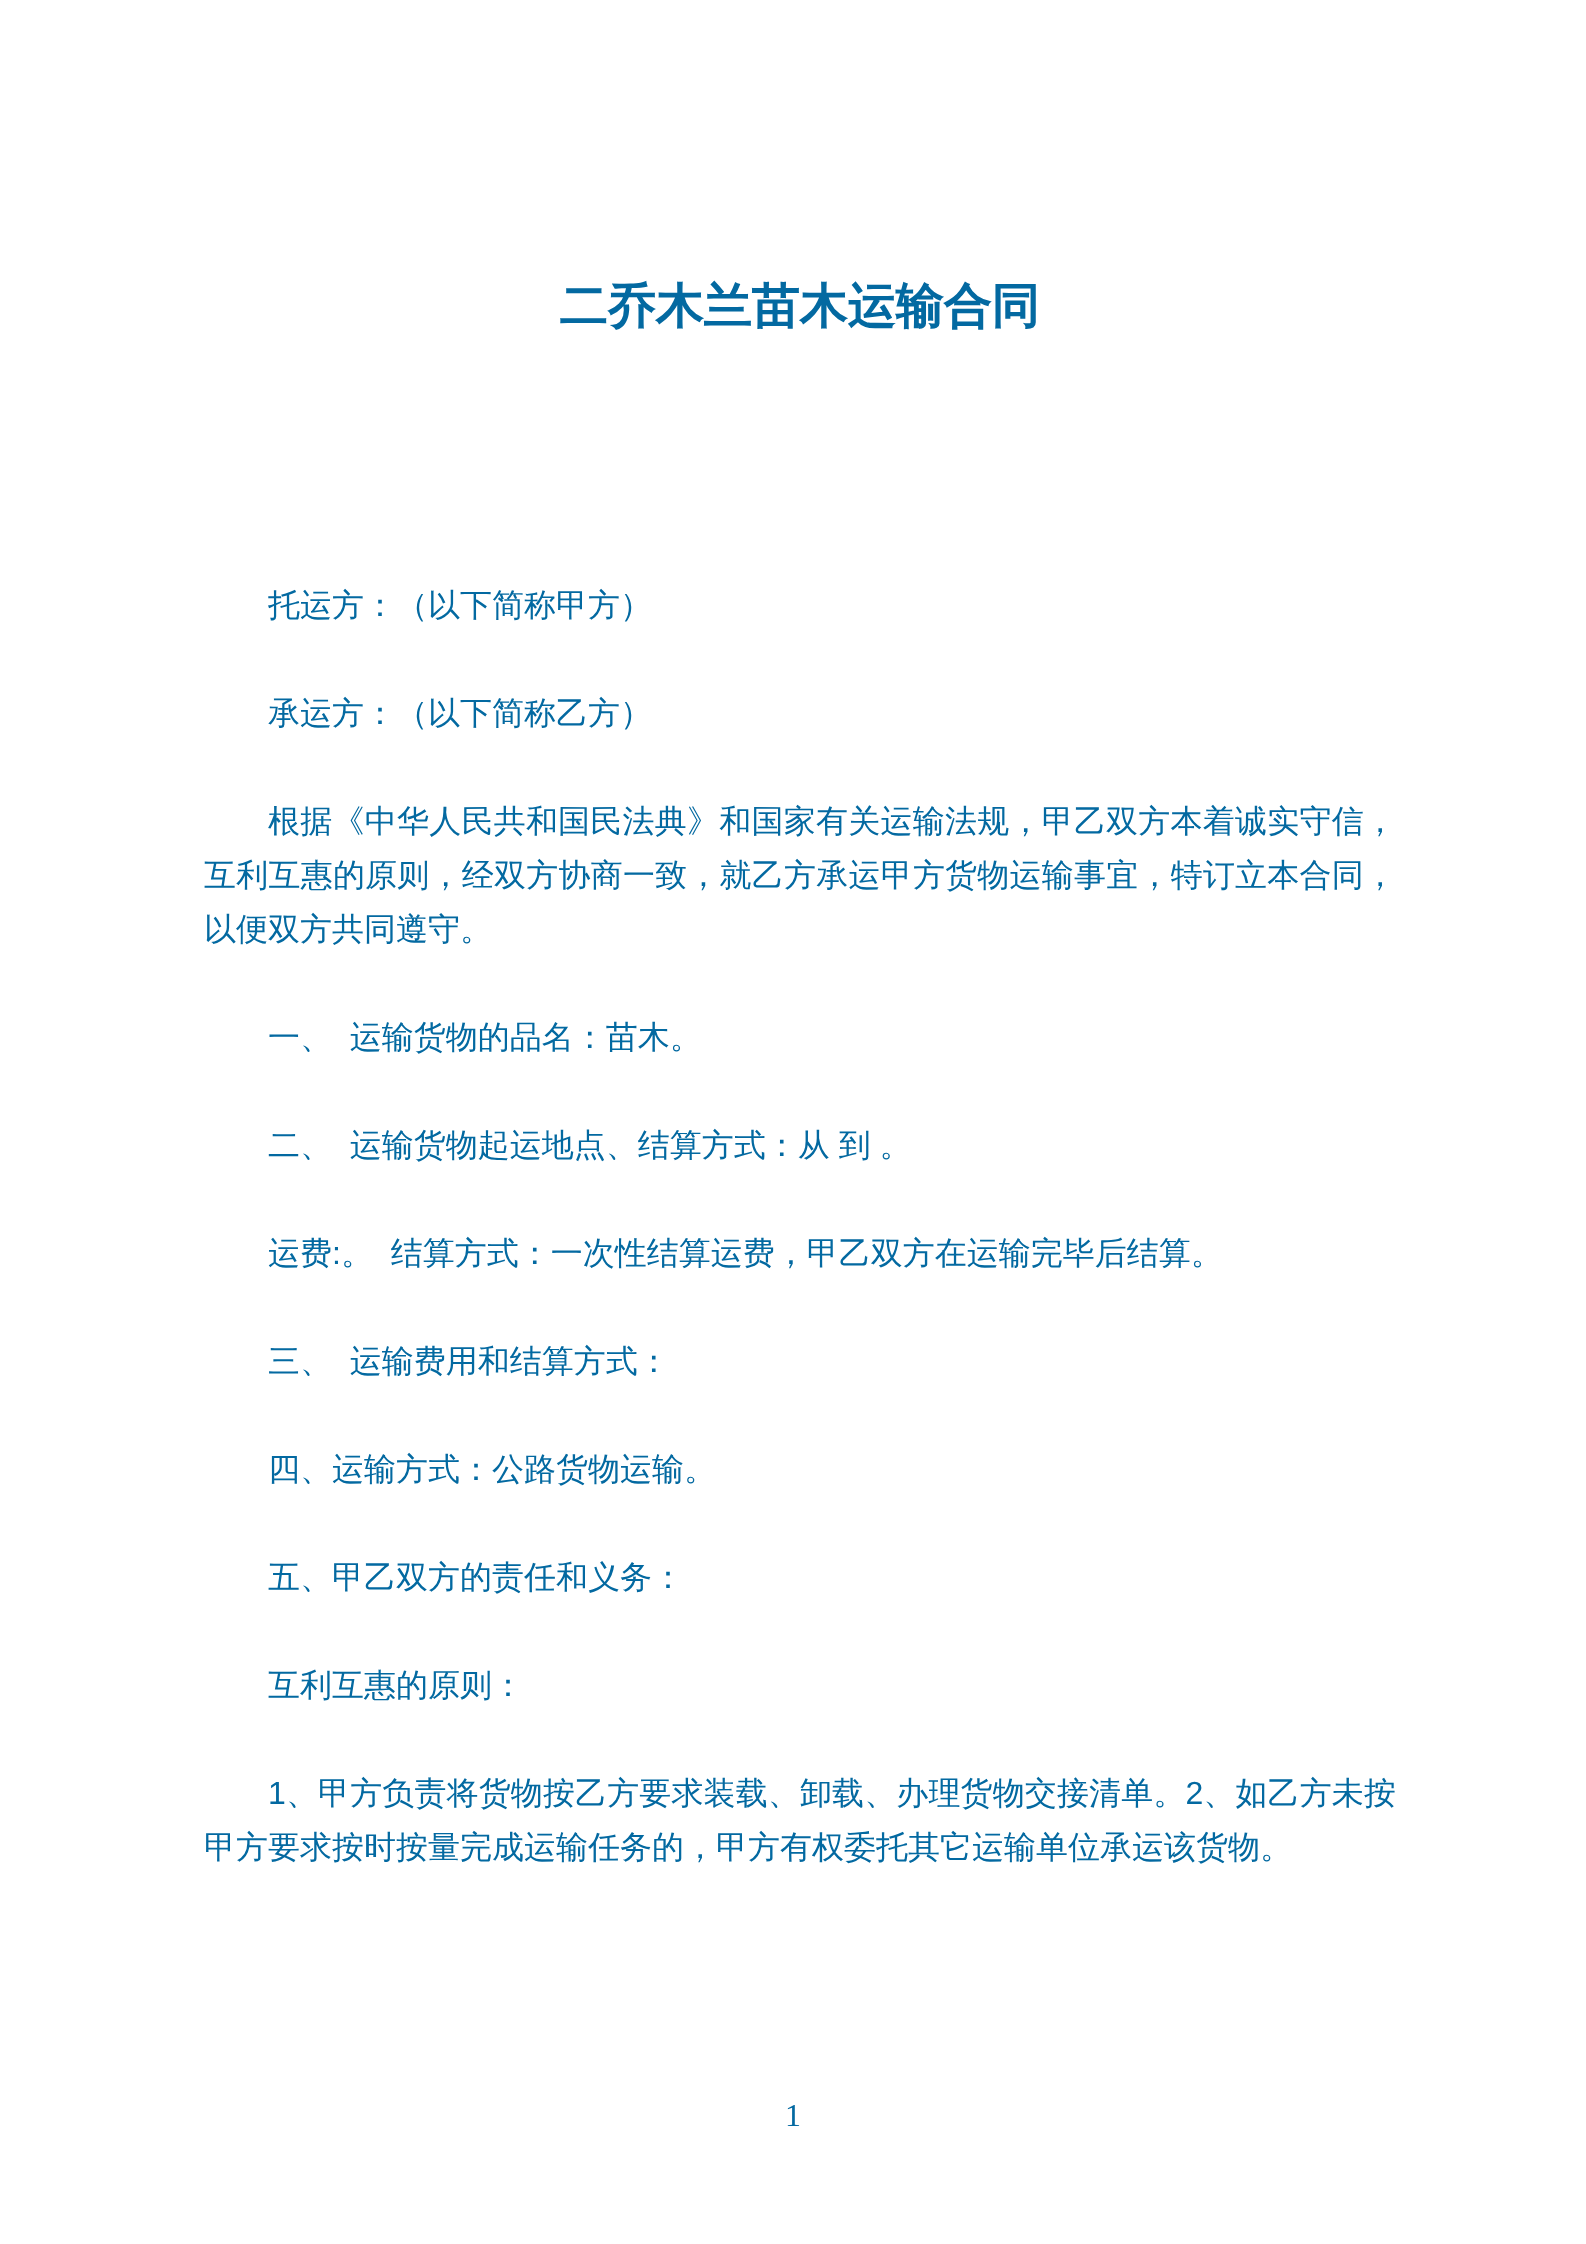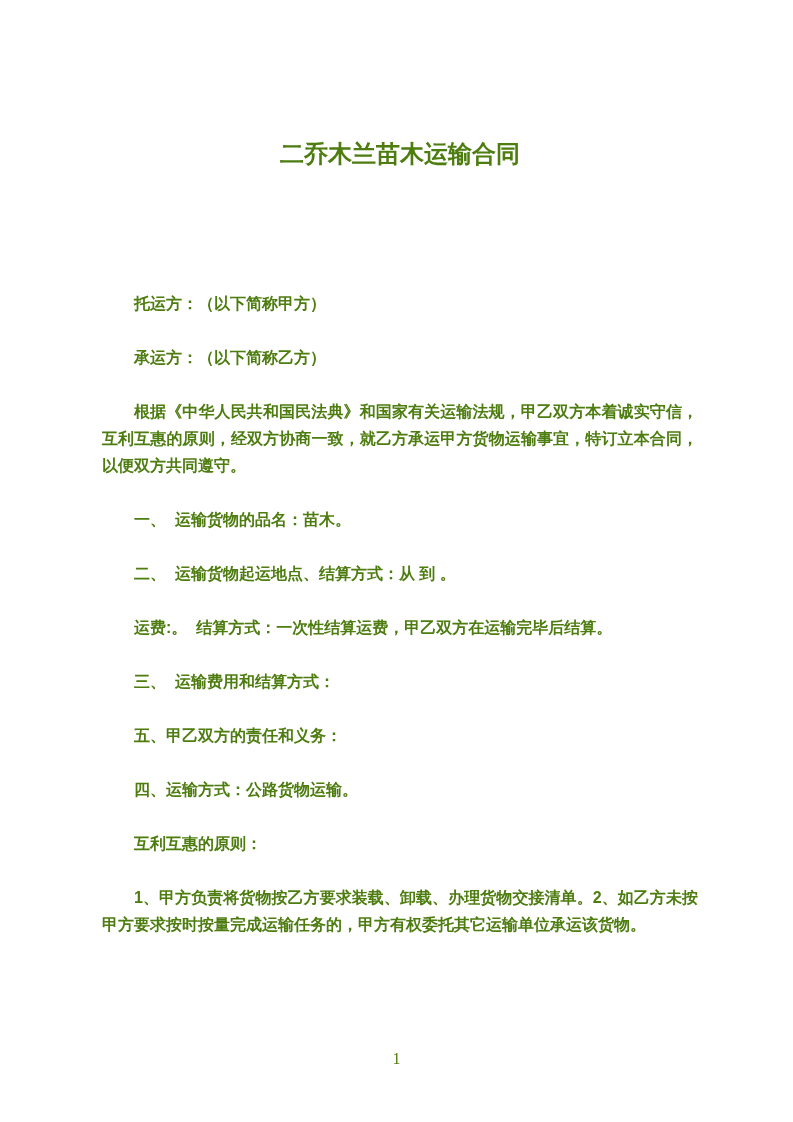--- a/index.html
+++ b/index.html
@@ -5,21 +5,21 @@
     html, body {
       margin: 0;
       padding: 0;
       background: #ffffff;
     }
     .page {
       position: relative;
       width: 793px;
       height: 1122px;
       background: #ffffff;
-      color: #4d7c0f;
+      color: #0369a1;
       font-family: "Liberation Sans", sans-serif;
       overflow: hidden;
     }
     .content {
       position: absolute;
       left: 102px;
       top: 0;
       width: 596px;
       padding-top: 137px;
       box-sizing: content-box;
@@ -28,21 +28,21 @@
       margin: 0 0 120px 0;
       font-size: 24px;
       font-weight: bold;
       line-height: 33px;
       text-align: center;
       white-space: pre-wrap;
     }
     .para {
       margin: 0 0 27px 0;
       font-size: 16px;
-      font-weight: bold;
+      font-weight: normal;
       line-height: 27px;
       text-indent: 32px;
       text-align: justify;
       white-space: pre-wrap;
       word-break: break-all;
     }
     .page-number {
       position: absolute;
       top: 1048px;
       left: 0;
@@ -68,23 +68,23 @@
     <p class="para">根据《中华人民共和国民法典》和国家有关运输法规，甲乙双方本着诚实守信，互利互惠的原则，经双方协商一致，就乙方承运甲方货物运输事宜，特订立本合同，以便双方共同遵守。</p>
 
     <p class="para">一、  运输货物的品名：苗木。</p>
 
     <p class="para">二、  运输货物起运地点、结算方式：从 到 。</p>
 
     <p class="para">运费:。  结算方式：一次性结算运费，甲乙双方在运输完毕后结算。</p>
 
     <p class="para">三、  运输费用和结算方式：</p>
 
+    <p class="para">四、运输方式：公路货物运输。</p>
+
     <p class="para">五、甲乙双方的责任和义务：</p>
-
-    <p class="para">四、运输方式：公路货物运输。</p>
 
     <p class="para">互利互惠的原则：</p>
 
     <p class="para">1、甲方负责将货物按乙方要求装载、卸载、办理货物交接清单。2、如乙方未按甲方要求按时按量完成运输任务的，甲方有权委托其它运输单位承运该货物。</p>
 
   </div>
 
   <div class="page-number">1</div>
 </div>
 

